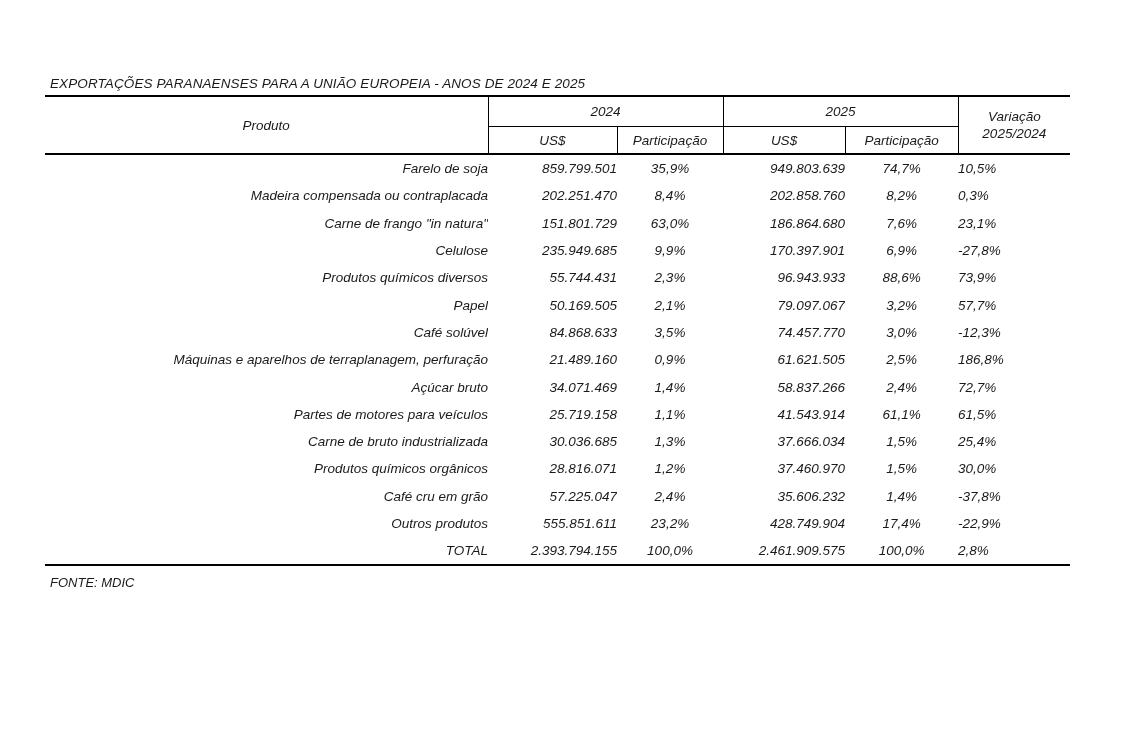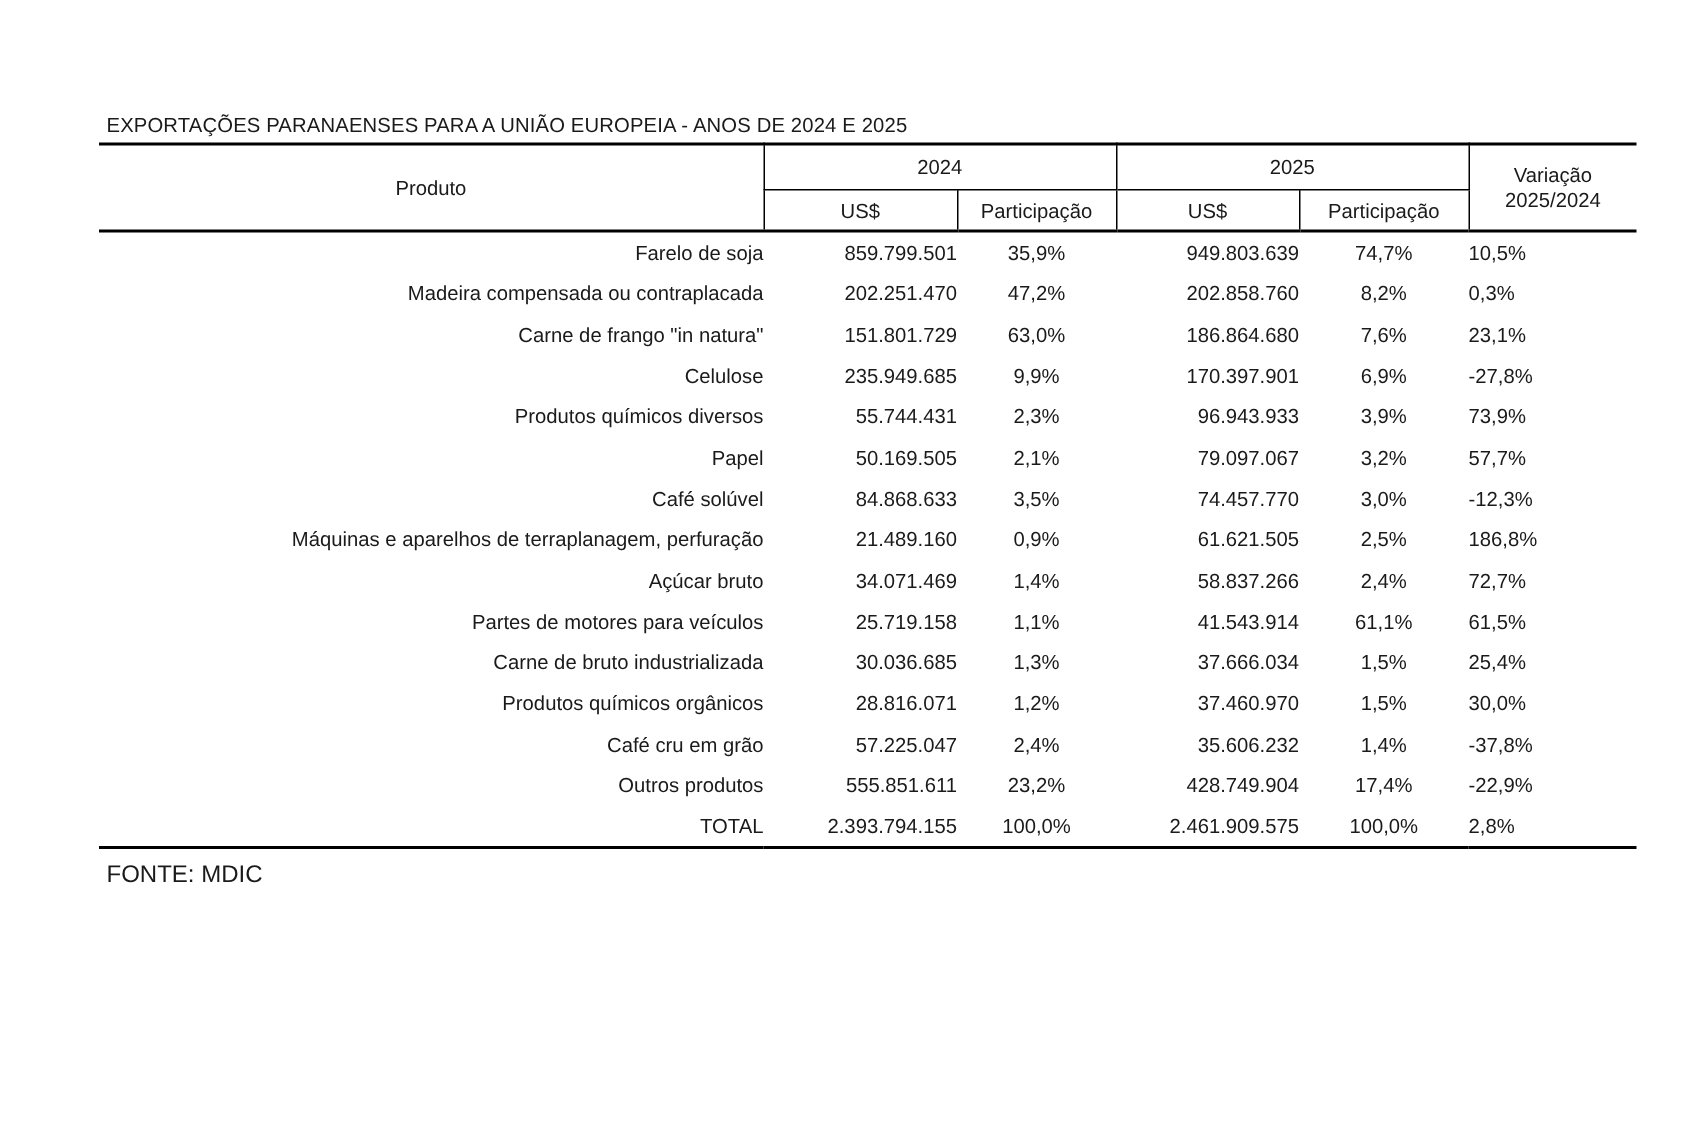--- a/index.html
+++ b/index.html
@@ -9,21 +9,22 @@
   }
   body {
     width: 1130px;
     height: 753px;
     overflow: hidden;
     font-family: "Liberation Sans", "DejaVu Sans", sans-serif;
     color: #1a1a1a;
   }
   .page {
     padding-top: 76px;
-    padding-left: 66px;
+    padding-left: 45px;
+    font-style: italic;
   }
   .title {
     font-size: 13.5px;
     font-weight: 400;
     letter-spacing: 0.1px;
     padding-left: 5px;
     margin: 0 0 4px 0;
     white-space: nowrap;
   }
   table.tbl {
@@ -45,21 +46,21 @@
   th.c-group { border-left: 1.5px solid #000; border-bottom: 1.5px solid #000; }
   th.c-var   { border-left: 1.5px solid #000; line-height: 17px; }
   .hrow2 th  { border-left: 1.5px solid #000; }
   .hrow2 th, th.c-prod, th.c-var { border-bottom: 2.4px solid #000; }
   tbody td { height: 27.3px; vertical-align: middle; }
   td.c-prod-cell { text-align: right; padding-left: 5px; }
   td.n-usd   { text-align: right; padding-right: 8px; }
   td.n-share { text-align: center; padding-right: 12px; }
   td.n-var   { text-align: left; padding-right: 3px; }
   tbody.total-body td { border-bottom: 2.4px solid #000; }
-  .footer { padding-left: 5px; font-size: 16px; }
+  .footer { padding-left: 5px; font-size: 13px; }
   .footer .fonte { margin-top: 9px; }
   .footer .nota  { margin-top: 12px; }
 </style>
 </head>
 <body>
 
 <div class="page">
 
   <p class="title">EXPORTAÇÕES PARANAENSES PARA A UNIÃO EUROPEIA - ANOS DE 2024 E 2025</p>
 
@@ -94,21 +95,21 @@
       <td class="c-prod-cell">Farelo de soja</td>
       <td class="n-usd">859.799.501</td>
       <td class="n-share">35,9%</td>
       <td class="n-usd">949.803.639</td>
       <td class="n-share">74,7%</td>
       <td class="n-var">10,5%</td>
     </tr>
         <tr>
       <td class="c-prod-cell">Madeira compensada ou contraplacada</td>
       <td class="n-usd">202.251.470</td>
-      <td class="n-share">47,2%</td>
+      <td class="n-share">8,4%</td>
       <td class="n-usd">202.858.760</td>
       <td class="n-share">8,2%</td>
       <td class="n-var">0,3%</td>
     </tr>
         <tr>
       <td class="c-prod-cell">Carne de frango "in natura"</td>
       <td class="n-usd">151.801.729</td>
       <td class="n-share">63,0%</td>
       <td class="n-usd">186.864.680</td>
       <td class="n-share">7,6%</td>
@@ -120,21 +121,21 @@
       <td class="n-share">9,9%</td>
       <td class="n-usd">170.397.901</td>
       <td class="n-share">6,9%</td>
       <td class="n-var">-27,8%</td>
     </tr>
         <tr>
       <td class="c-prod-cell">Produtos químicos diversos</td>
       <td class="n-usd">55.744.431</td>
       <td class="n-share">2,3%</td>
       <td class="n-usd">96.943.933</td>
-      <td class="n-share">3,9%</td>
+      <td class="n-share">88,6%</td>
       <td class="n-var">73,9%</td>
     </tr>
         <tr>
       <td class="c-prod-cell">Papel</td>
       <td class="n-usd">50.169.505</td>
       <td class="n-share">2,1%</td>
       <td class="n-usd">79.097.067</td>
       <td class="n-share">3,2%</td>
       <td class="n-var">57,7%</td>
     </tr>

